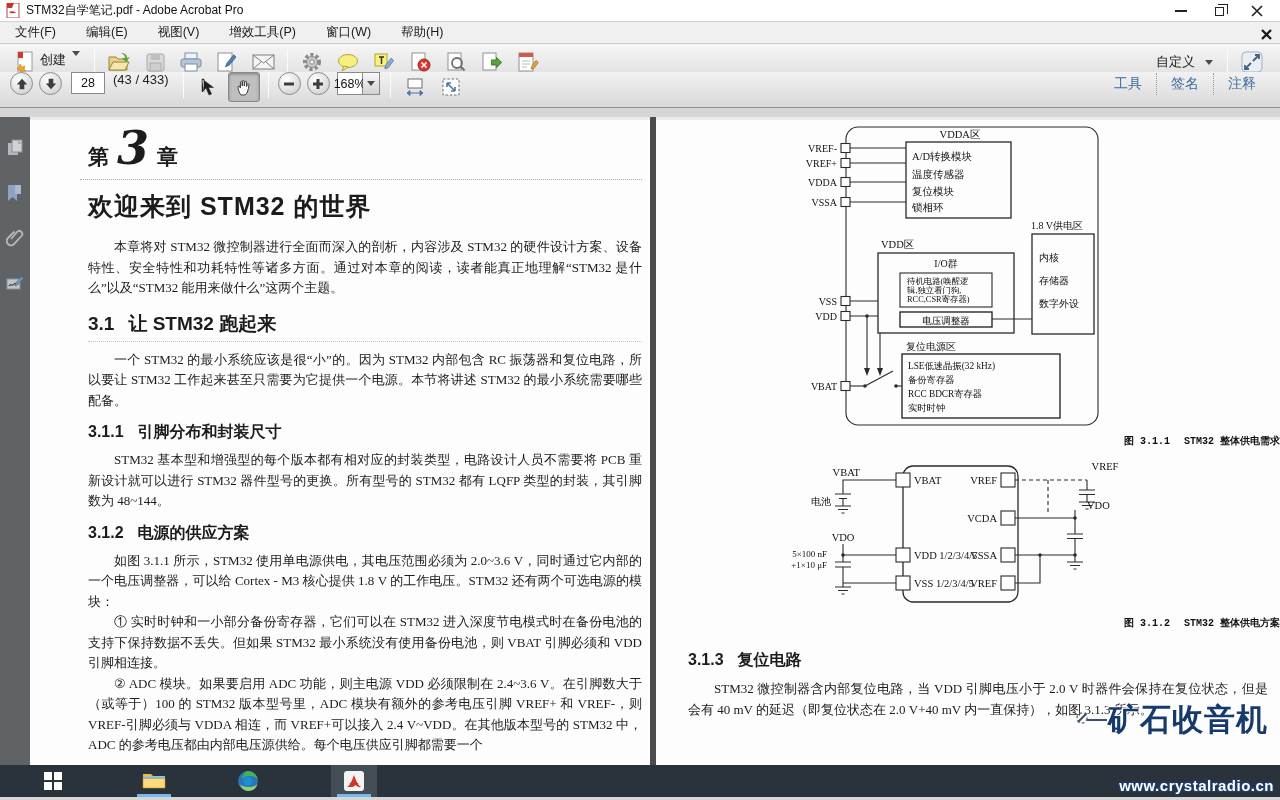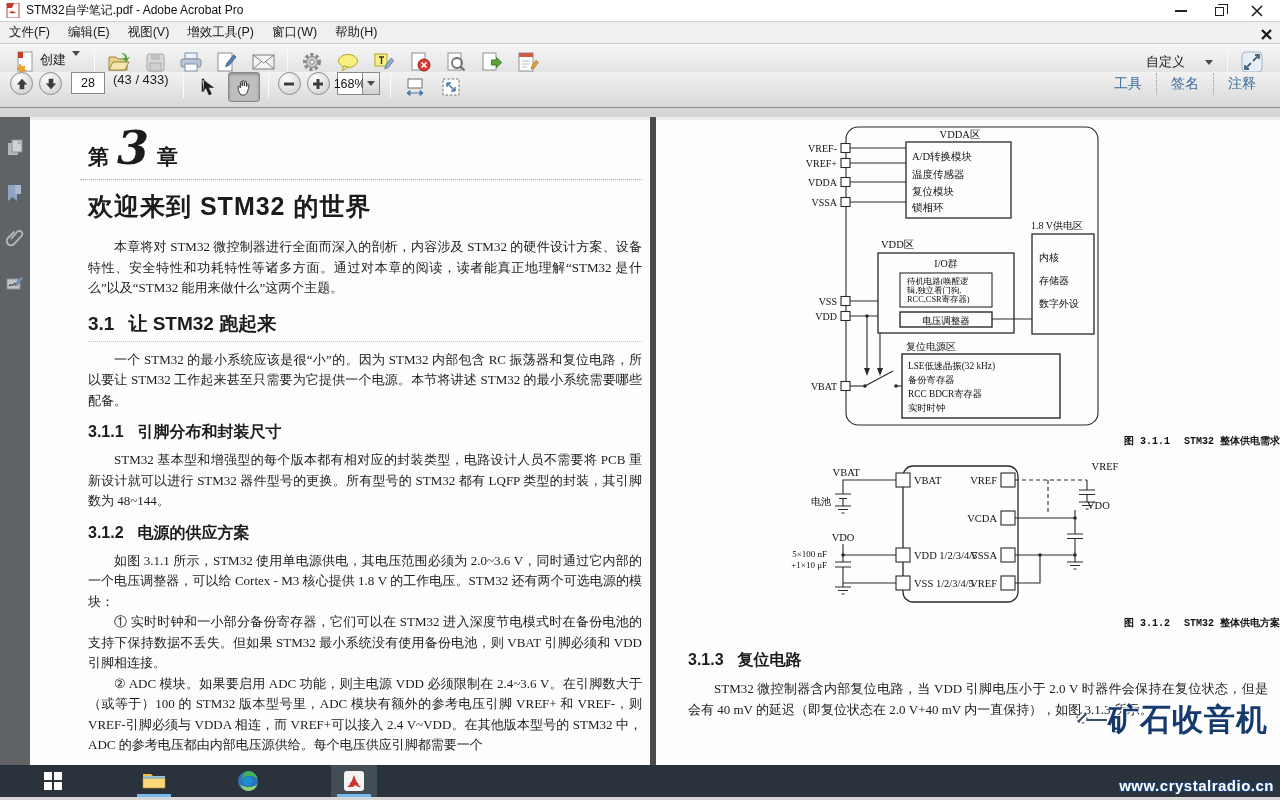--- a/index.html
+++ b/index.html
@@ -11,40 +11,40 @@
   .pdf-app-icon svg { display:block; }
   .title-text { font-size:12px; color:#111; }
   .win-controls { position:absolute; right:4px; top:0; height:22px; display:flex; }
   .win-btn { width:38px; height:22px; display:flex; align-items:center; justify-content:center; }
   .glyph-min { width:12px; height:1px; border-bottom:2px solid #222; }
   .glyph-restore { width:9px; height:9px; border:1.5px solid #222; position:relative; background:#fff; }
   .glyph-restore:before { content:""; position:absolute; left:2px; top:-4px; width:9px; height:9px; border:1.5px solid #222; border-bottom:none; border-left:none; }
 
   
   .menubar { position:absolute; left:0; top:22px; width:1280px; height:22px; background:#f0f0f0; border-bottom:1px solid #c9c9c9; display:flex; align-items:center; }
-  .menu-item { font-size:12.5px; color:#1a1a1a; padding:0 9px; height:100%; display:flex; align-items:center; }
+  .menu-item { font-size:12.5px; color:#1a1a1a; padding:0 15px; height:100%; display:flex; align-items:center; }
   .menu-close { position:absolute; right:8px; top:4px; }
 
   
   .toolbar1 { position:absolute; left:0; top:44px; width:1280px; height:37px; background:linear-gradient(#f6f6f6,#dedede); border-bottom:1px solid #b5b5b5; display:flex; align-items:center; }
   .toolbar2 { position:absolute; left:0; top:72px; width:1280px; height:36px; background:linear-gradient(#f2f2f2,#d8d8d8); border-bottom:1px solid #8e8e8e; display:flex; align-items:flex-start; }
   .tsep { width:1px; height:26px; background:#adadad; border-right:1px solid #fbfbfb; margin:0 6px; }
   .tbtn { height:30px; min-width:32px; display:flex; align-items:center; justify-content:center; border-radius:3px; margin:0 2px; }
   .tbtn.pressed { background:#bfbfbf; box-shadow:inset 0 1px 3px rgba(0,0,0,.35); border:1px solid #8a8a8a; }
   .create-btn { display:flex; align-items:flex-start; gap:6px; padding:2px 8px; margin-left:6px; border-radius:3px; }
   .create-label { font-size:13px; color:#1a1a1a; }
   .caret { width:0; height:0; border-left:4px solid transparent; border-right:4px solid transparent; border-top:5px solid #4a4a4a; }
   .roundbtn { width:23px; height:23px; border-radius:50%; background:radial-gradient(circle at 35% 30%, #ffffff, #c9c9c9); border:1px solid #8c8c8c; display:flex; align-items:center; justify-content:center; margin:0 3px; }
   .page-input { width:34px; height:22px; border:1px solid #8a8a8a; background:#fff; font-size:12.5px; text-align:center; color:#111; margin:0 6px; }
   .page-count { font-size:13px; color:#222; margin:0 8px 0 2px; }
   .zoom-box { display:flex; margin:0 4px; }
   .zoom-value { width:26px; height:23px; background:#fff; border:1px solid #8a8a8a; font-size:12.5px; color:#111; display:flex; align-items:center; justify-content:center; }
   .zoom-drop { width:17px; height:23px; border:1px solid #8a8a8a; border-left:none; background:linear-gradient(#f8f8f8,#d2d2d2); display:flex; align-items:center; justify-content:center; }
   .tb-right { margin-left:auto; display:flex; align-items:center; padding-right:10px; }
-  .customize-btn { display:flex; align-items:center; gap:20px; padding:3px 8px; }
+  .customize-btn { display:flex; align-items:center; gap:10px; padding:3px 8px; }
   .customize-label { font-size:13px; color:#1a1a1a; }
   .panel-btn { font-size:14px; color:#3c6d9e; padding:0 14px; height:24px; display:flex; align-items:center; }
   .dotsep { width:1px; height:22px; border-left:1px dotted #9a9a9a; }
 
   
   .workspace { position:absolute; left:0; top:117px; width:1280px; height:651px; background:#ececec; }
   .sidebar { position:absolute; left:0; top:0; width:30px; height:651px; background:#5f6365; display:flex; flex-direction:column; align-items:center; padding-top:22px; gap:27px; }
   .sidebar .sb-icon { width:18px; height:18px; opacity:.95; }
   .page-divider { position:absolute; left:650px; top:0; width:6px; height:651px; background:#4c4c4c; }
   .page { position:absolute; top:3px; height:648px; background:#fdfdfd; color:#1c1c1c; }

